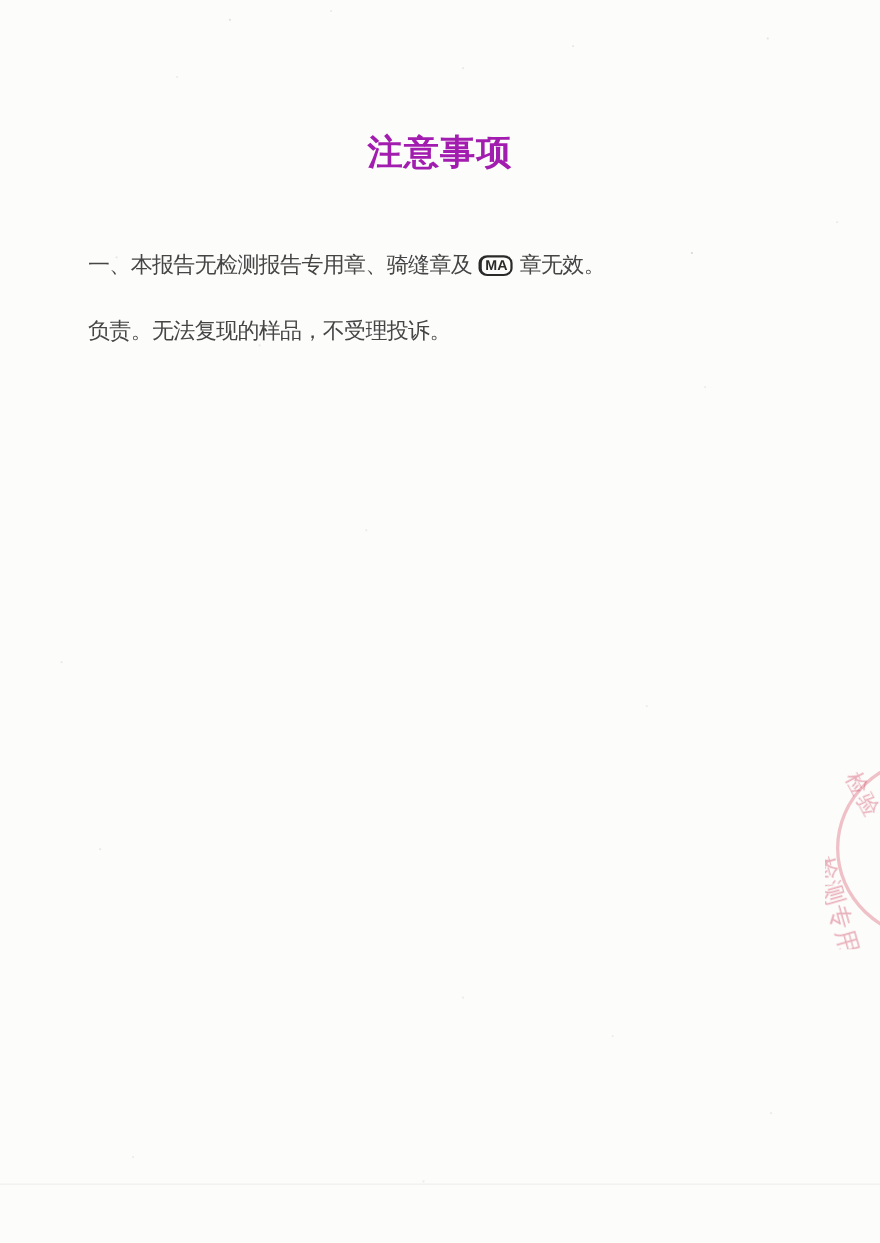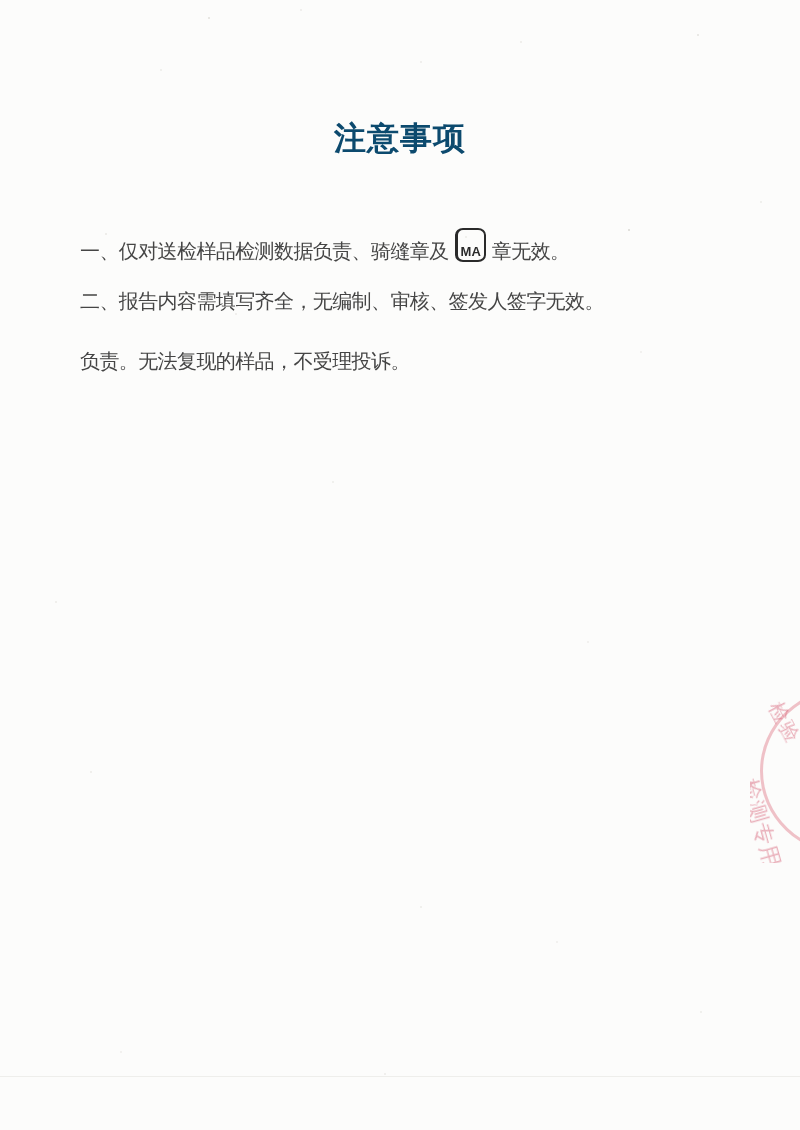--- a/index.html
+++ b/index.html
@@ -49,40 +49,40 @@
   }
   .title{
     margin:0;
     padding-top:116px;
     text-align:center;
     font-family:"Liberation Sans",sans-serif;
     font-weight:bold;
     font-size:32px;
     line-height:44px;
     letter-spacing:1px;
-    color:#0c4a6e;
+    color:#a21caf;
   }
   .notice-list{
     margin-top:68px;
   }
   .notice-line{
     margin:0 50px 0 80px;
     height:60px;
     font-size:20px;
     line-height:27px;
     letter-spacing:-0.6px;
     color:#454545;
     white-space:nowrap;
   }
   .cma{
     display:inline-block;
     border:2px solid #2a2a2a;
     border-left-width:3px;
     border-radius:8px / 7px;
-    padding:15px 3px 1px 3px;
+    padding:0 3px 1px 3px;
     margin:0 6px;
     font-family:"Liberation Sans",sans-serif;
     font-weight:bold;
     font-size:13px;
     line-height:14px;
     letter-spacing:0;
     vertical-align:2px;
     color:#2a2a2a;
   }
   
@@ -126,23 +126,22 @@
 <body>
 
 <div class="scan-page">
 
   <div class="specks"></div>
 
   <h1 class="title">注意事项</h1>
 
   <div class="notice-list">
 
-    <div class="notice-line"><span>一、仅对送检样品检测数据负责、骑缝章及</span><span class="cma">MA</span><span>章无效。</span></div>
+    <div class="notice-line"><span>一、本报告无检测报告专用章、骑缝章及</span><span class="cma">MA</span><span>章无效。</span></div>
 
-    <div class="notice-line">二、报告内容需填写齐全，无编制、审核、签发人签字无效。</div>
 
 
 
     <div class="notice-line">负责。无法复现的样品，不受理投诉。</div>
 
 
   </div>
 
   <div class="stamp-wrap">
     <div class="stamp-ring"></div>

